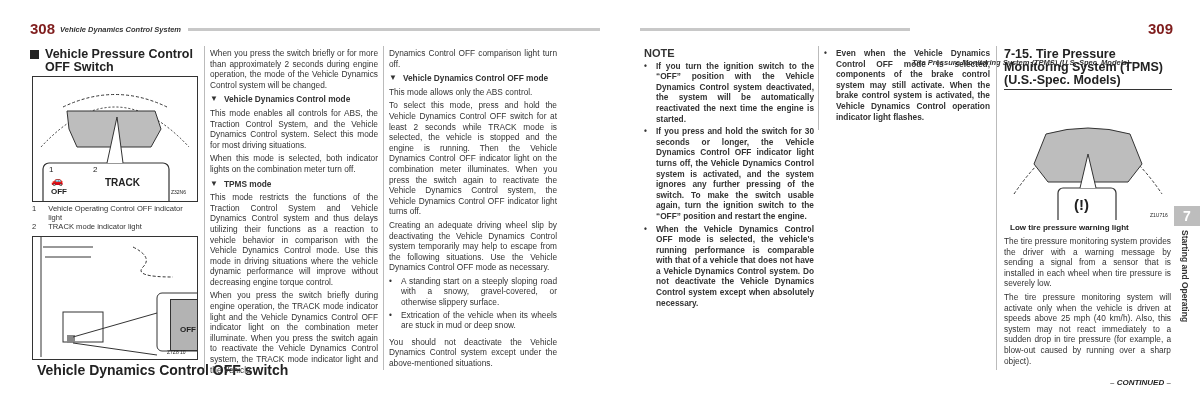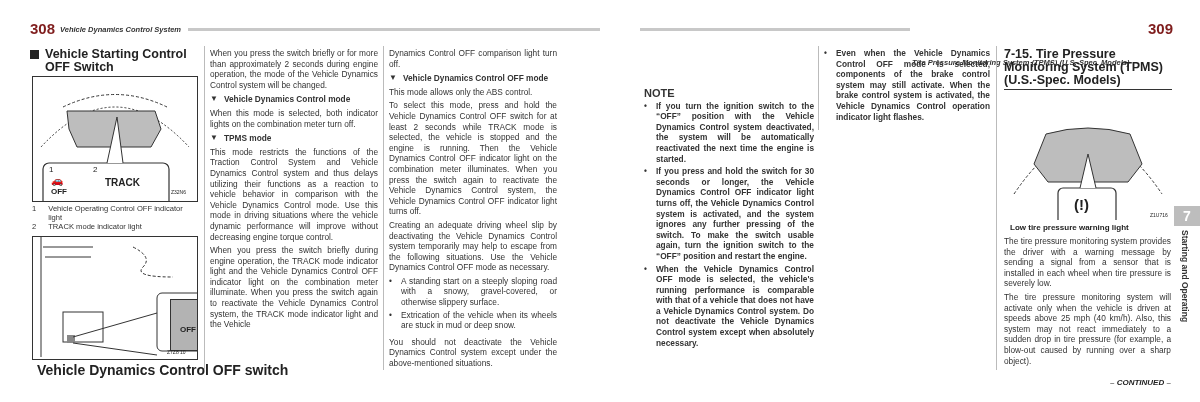--- a/index.html
+++ b/index.html
@@ -30,21 +30,21 @@
 <div class="abs hdr-rule" style="left:188px;top:28px;width:412px;"></div>
 
 <div class="abs hdr-rule" style="left:640px;top:28px;width:270px;"></div>
 <div class="abs hdr-title" style="left:912px;top:25px;margin-top:33px;">Tire Pressure Monitoring System (TPMS) (U.S.-Spec. Models)</div>
 <div class="abs pnum" style="left:1148px;top:20px;">309</div>
 
 <div class="abs" style="left:30px;top:48px;width:170px;">
   <div class="section-title" style="display:flex;gap:6px;">
     <span style="display:inline-block;width:9px;height:9px;background:#222;margin-top:2px;"></span>
     <span>
-      <span>Vehicle Starting Control</span><br>
+      <span>Vehicle Pressure Control</span><br>
       <span>OFF Switch</span>
     </span>
   </div>
 </div>
 
 <div class="fig" style="left:32px;top:76px;width:164px;height:124px;">
   <svg width="164" height="124" viewBox="0 0 164 124">
     <path d="M8,70 Q82,-10 156,70" fill="none" stroke="#333" stroke-dasharray="2,2"></path>
     <path d="M30,30 Q82,5 134,30" fill="none" stroke="#333" stroke-dasharray="3,2"></path>
     <path d="M34,34 L122,34 L128,52 L118,70 L44,70 L36,52 Z" fill="#bdbdbd" stroke="#333"></path>
@@ -87,20 +87,21 @@
 
 <div class="vline" style="left:204px;top:46px;height:324px;"></div>
 <div class="vline" style="left:383px;top:46px;height:324px;"></div>
 
 <div class="col" style="left:210px;top:48px;width:168px;">
   <p>When you press the switch briefly or for more than approximately 2 seconds during engine operation, the mode of the Vehicle Dynamics Control system will be changed.</p>
   <div class="sub">
       <span class="tri">▼</span>
       <span>Vehicle Dynamics Control mode</span>
     </div>
+  <p>This mode enables all controls for ABS, the Traction Control System, and the Vehicle Dynamics Control system. Select this mode for most driving situations.</p>
   <p>When this mode is selected, both indicator lights on the combination meter turn off.</p>
   <div class="sub">
       <span class="tri">▼</span>
       <span>TPMS mode</span>
     </div>
   <p>This mode restricts the functions of the Traction Control System and Vehicle Dynamics Control system and thus delays utilizing their functions as a reaction to vehicle behavior in comparison with the Vehicle Dynamics Control mode. Use this mode in driving situations where the vehicle dynamic performance will improve without decreasing engine torque control.</p>
   <p>When you press the switch briefly during engine operation, the TRACK mode indicator light and the Vehicle Dynamics Control OFF indicator light on the combination meter illuminate. When you press the switch again to reactivate the Vehicle Dynamics Control system, the TRACK mode indicator light and the Vehicle</p>
 </div>
 
 <div class="col" style="left:389px;top:48px;width:168px;">
@@ -116,21 +117,21 @@
       <span class="dot">•</span>
       <span>A standing start on a steeply sloping road with a snowy, gravel-covered, or otherwise slippery surface.</span>
     </div>
   <div class="bullet">
       <span class="dot">•</span>
       <span>Extrication of the vehicle when its wheels are stuck in mud or deep snow.</span>
     </div>
   <p style="margin-top:6px;">You should not deactivate the Vehicle Dynamics Control system except under the above-mentioned situations.</p>
 </div>
 
-<div class="col bold" style="left:644px;top:48px;width:170px;margin-top:40px;">
+<div class="col bold" style="left:644px;top:48px;width:170px;">
   <div style="font-size:11px;margin-bottom:2px;">NOTE</div>
   <div class="bullet">
       <span class="dot">•</span>
       <span>If you turn the ignition switch to the “OFF” position with the Vehicle Dynamics Control system deactivated, the system will be automatically reactivated the next time the engine is started.</span>
     </div>
   <div class="bullet">
       <span class="dot">•</span>
       <span>If you press and hold the switch for 30 seconds or longer, the Vehicle Dynamics Control OFF indicator light turns off, the Vehicle Dynamics Control system is activated, and the system ignores any further pressing of the switch. To make the switch usable again, turn the ignition switch to the “OFF” position and restart the engine.</span>
     </div>
   <div class="bullet">

